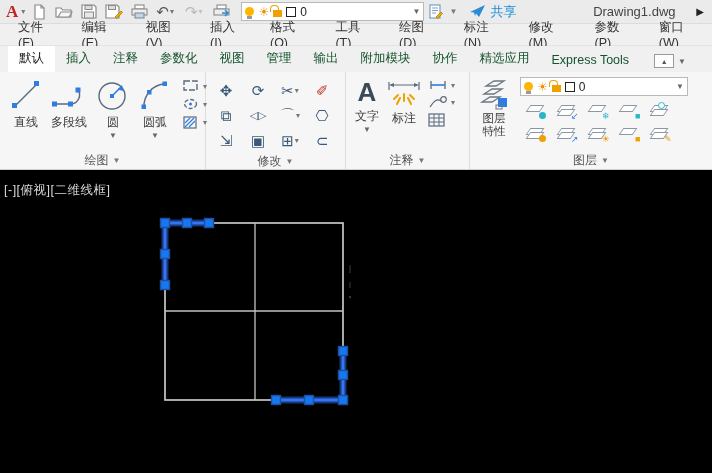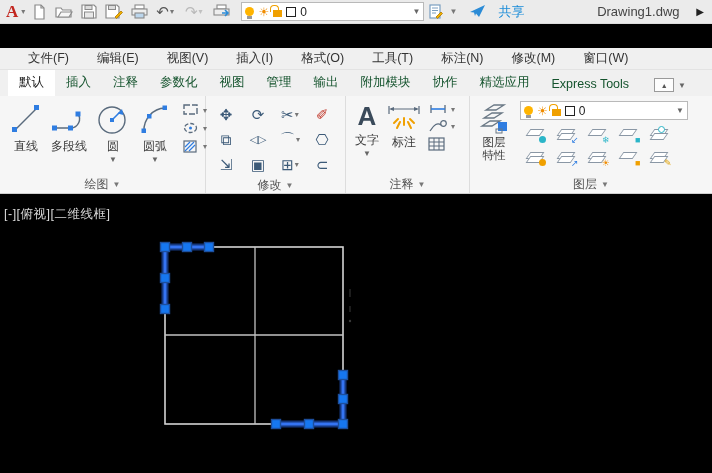--- a/index.html
+++ b/index.html
@@ -18,26 +18,26 @@
   .combo { background:#fff; border:1px solid #b9b9b9; height:19px; display:flex; align-items:center; padding:0 3px; gap:4px; }
   .combo.qat { width:183px; margin-left:6px; }
   .combo .val { color:#222; font-size:12px; }
   .combo .arrow { margin-left:auto; color:#666; font-size:8px; }
   .bulb { width:9px; height:9px; border-radius:50%; background:#ffb400; position:relative; }
   .bulb:after { content:""; position:absolute; left:2px; bottom:-3px; width:5px; height:3px; background:#9a9a9a; }
   .sun { color:#f08c00; font-size:12px; line-height:12px; }
   .lock { width:9px; height:7px; background:#f0a000; position:relative; margin-top:4px; }
   .lock:before { content:""; position:absolute; left:-3px; top:-5px; width:7px; height:6px; border:1.5px solid #f0a000; border-bottom:none; border-radius:4px 4px 0 0; }
   .swatch { width:10px; height:10px; background:#fff; border:1px solid #222; }
-  .share { display:flex; align-items:center; gap:12px; margin-left:10px; color:#1a8cd8; font-size:13px; }
+  .share { display:flex; align-items:center; gap:4px; margin-left:10px; color:#1a8cd8; font-size:13px; }
   .doc-title { margin-left:auto; margin-right:auto; color:#444; font-size:13px; padding-left:60px; }
   .tb-arrow { color:#222; font-size:10px; padding:0 4px; }
 
   
-  .menubar { height:22px; background:#f0f0f0; display:flex; align-items:center; padding-left:14px; flex:0 0 22px; border-bottom:1px solid #e3e3e3;margin-top:24px; }
+  .menubar { height:22px; background:#f0f0f0; display:flex; align-items:center; padding-left:4px; flex:0 0 22px; border-bottom:1px solid #e3e3e3; }
   .menu-item { padding:0 14px; color:#333; font-size:12.5px; cursor:default; }
 
   
   .tabrow { height:26px; background:#f0f0f0; display:flex; align-items:flex-end; padding-left:8px; flex:0 0 26px; }
   .rtab { padding:4px 11px 5px; font-size:12.5px; color:#14532d; }
   .rtab.active { background:#ffffff; color:#222; }
   .ribbon-min { margin-left:14px; margin-bottom:4px; display:flex; align-items:center; gap:4px; }
   .ribbon-min .box { width:20px; height:14px; border:1px solid #9a9a9a; background:#fdfdfd; font-size:7px; color:#555; display:flex; align-items:center; justify-content:center; }
   .ribbon-min .dd2 { font-size:8px; color:#666; }
 
@@ -160,22 +160,24 @@
     <span class="tb-arrow">▶</span>
   </div>
 
   <div class="menubar">
     <span class="menu-item">文件(F)</span>
     <span class="menu-item">编辑(E)</span>
     <span class="menu-item">视图(V)</span>
     <span class="menu-item">插入(I)</span>
     <span class="menu-item">格式(O)</span>
     <span class="menu-item">工具(T)</span>
+    <span class="menu-item">绘图(D)</span>
     <span class="menu-item">标注(N)</span>
     <span class="menu-item">修改(M)</span>
+    <span class="menu-item">参数(P)</span>
     <span class="menu-item">窗口(W)</span>
   </div>
 
   <div class="tabrow">
     <span class="rtab active">默认</span>
     <span class="rtab">插入</span>
     <span class="rtab">注释</span>
     <span class="rtab">参数化</span>
     <span class="rtab">视图</span>
     <span class="rtab">管理</span>

